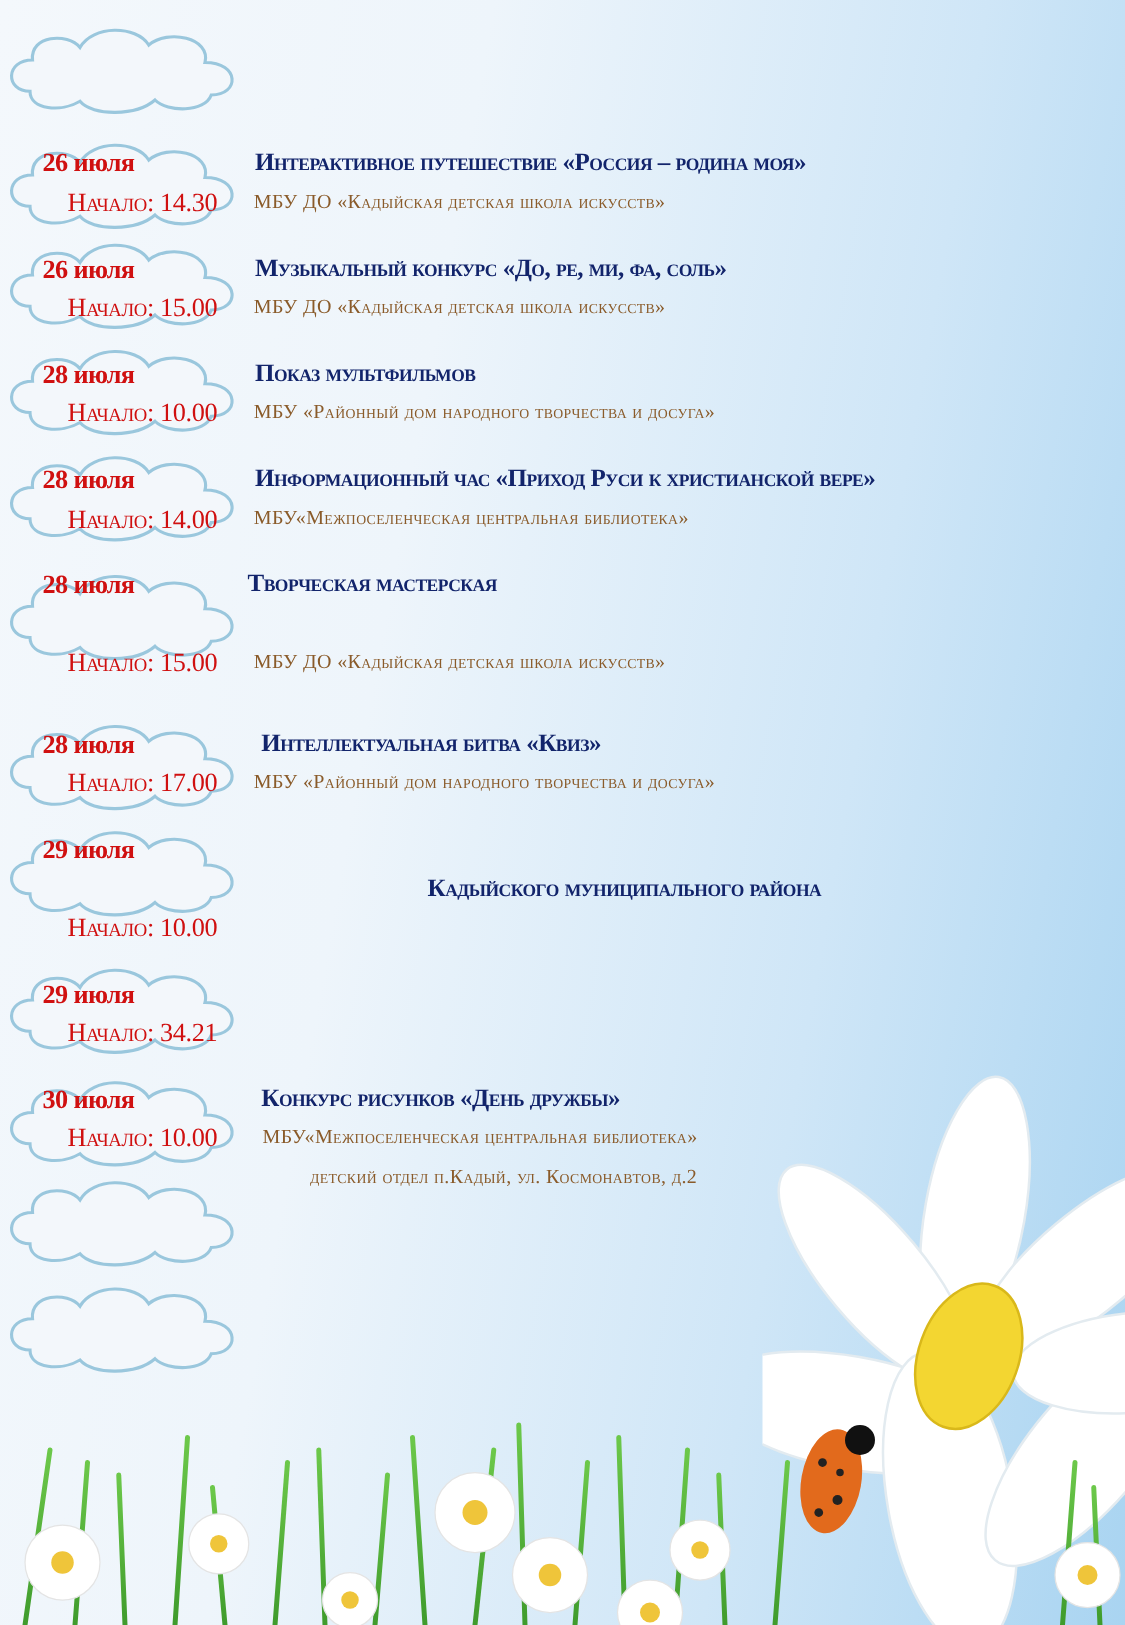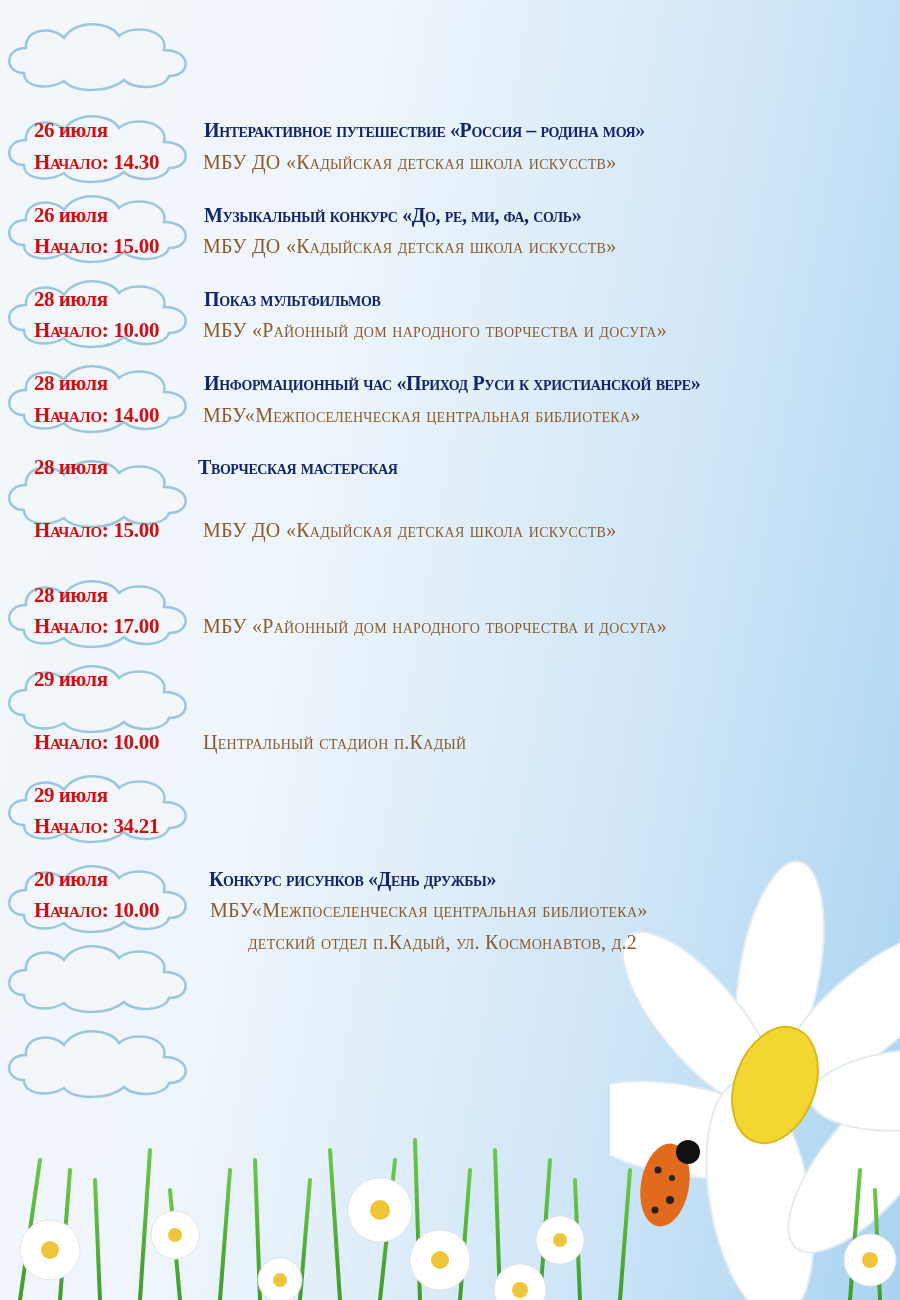--- a/index.html
+++ b/index.html
@@ -4,24 +4,24 @@
 <style>
   html,body{margin:0;padding:0;}
   body{width:900px;height:1300px;overflow:hidden;position:relative;
     background:linear-gradient(100deg,#f4f8fc 0%,#eef5fb 35%,#cfe6f7 70%,#a9d4f1 100%);
     font-family:"Liberation Serif",serif;}
   .cloud{position:absolute;left:4px;width:190px;height:75px;}
   .cloud svg{width:100%;height:100%;}
   .schedule{position:absolute;left:0;top:0;width:900px;height:1000px;}
   .row{position:absolute;left:0;width:900px;height:28px;line-height:28px;white-space:nowrap;}
   .date,.start{position:absolute;left:34px;color:#d01010;font-size:21px;}
-  .start{font-variant:small-caps;font-weight:bold;letter-spacing:-0.3px;}
+  .start{font-variant:small-caps;font-weight:normal;letter-spacing:-0.3px;margin-left:20px;}
   .date{font-weight:bold;letter-spacing:-0.5px;}
   .title{position:absolute;color:#12246b;font-weight:bold;font-size:20px;font-variant:small-caps;letter-spacing:-0.4px;text-align:center;}
-  .place{position:absolute;left:203px;color:#8a5b2a;font-size:20px;font-variant:small-caps;letter-spacing:0.3px;}
+  .place{position:absolute;left:203px;color:#8a5b2a;font-size:16px;font-variant:small-caps;letter-spacing:0.3px;}
   .grass{position:absolute;left:0;bottom:0;width:900px;height:180px;}
   .daisy{position:absolute;right:-40px;top:860px;width:330px;height:440px;}
 </style>
 </head>
 <body>
 
 <div class="cloud" style="top:18px"><svg viewBox="0 0 190 75">
       <path d="M20,55 C0,55 0,30 22,30 C20,10 50,8 60,20 C70,2 105,2 115,18 C130,5 165,12 160,32 C188,32 188,58 165,58 C160,72 130,72 120,62 C105,75 70,75 60,63 C45,72 20,70 20,55 Z" fill="#f3f7fb" stroke="#9ac7dd" stroke-width="2.5"></path>
     </svg></div>
 <div class="cloud" style="top:110px"><svg viewBox="0 0 190 75">
@@ -174,43 +174,46 @@
     <span class="date">28 июля</span>
     <span class="title" style="left:198px">Творческая мастерская</span>
   </div>
   <div class="row" style="top:516px">
     <span class="start"><span>Начало:</span> <span>15.00</span></span>
     <span class="place">МБУ ДО «Кадыйская детская школа  искусств»</span>
   </div>
 
   <div class="row" style="top:581px">
     <span class="date">28 июля</span>
+    <span class="title" style="left:209px">Интеллектуальная битва «Квиз»</span>
   </div>
   <div class="row" style="top:612px">
     <span class="start"><span>Начало:</span> <span>17.00</span></span>
     <span class="place">МБУ «Районный дом народного творчества и досуга»</span>
   </div>
 
   <div class="row" style="top:665px">
     <span class="date">29 июля</span>
   </div>
+  <div class="row" style="top:697px">
+    <span class="title" style="left:342px">Кадыйского муниципального района</span>
+  </div>
   <div class="row" style="top:728px">
     <span class="start"><span>Начало:</span> <span>10.00</span></span>
-    <span class="place">Центральный стадион п.Кадый</span>
   </div>
 
   <div class="row" style="top:781px">
     <span class="date">29 июля</span>
   </div>
   <div class="row" style="top:812px">
     <span class="start"><span>Начало:</span> <span>34.21</span></span>
   </div>
 
   <div class="row" style="top:865px">
-    <span class="date">20 июля</span>
+    <span class="date">30 июля</span>
     <span class="title" style="left:209px">Конкурс рисунков «День дружбы»</span>
   </div>
   <div class="row" style="top:896px">
     <span class="start"><span>Начало:</span> <span>10.00</span></span>
     <span class="place" style="left:210px">МБУ«Межпоселенческая центральная библиотека»</span>
   </div>
   <div class="row" style="top:928px">
     <span class="place" style="left:248px">детский отдел п.Кадый, ул. Космонавтов, д.2</span>
   </div>
 </div>

